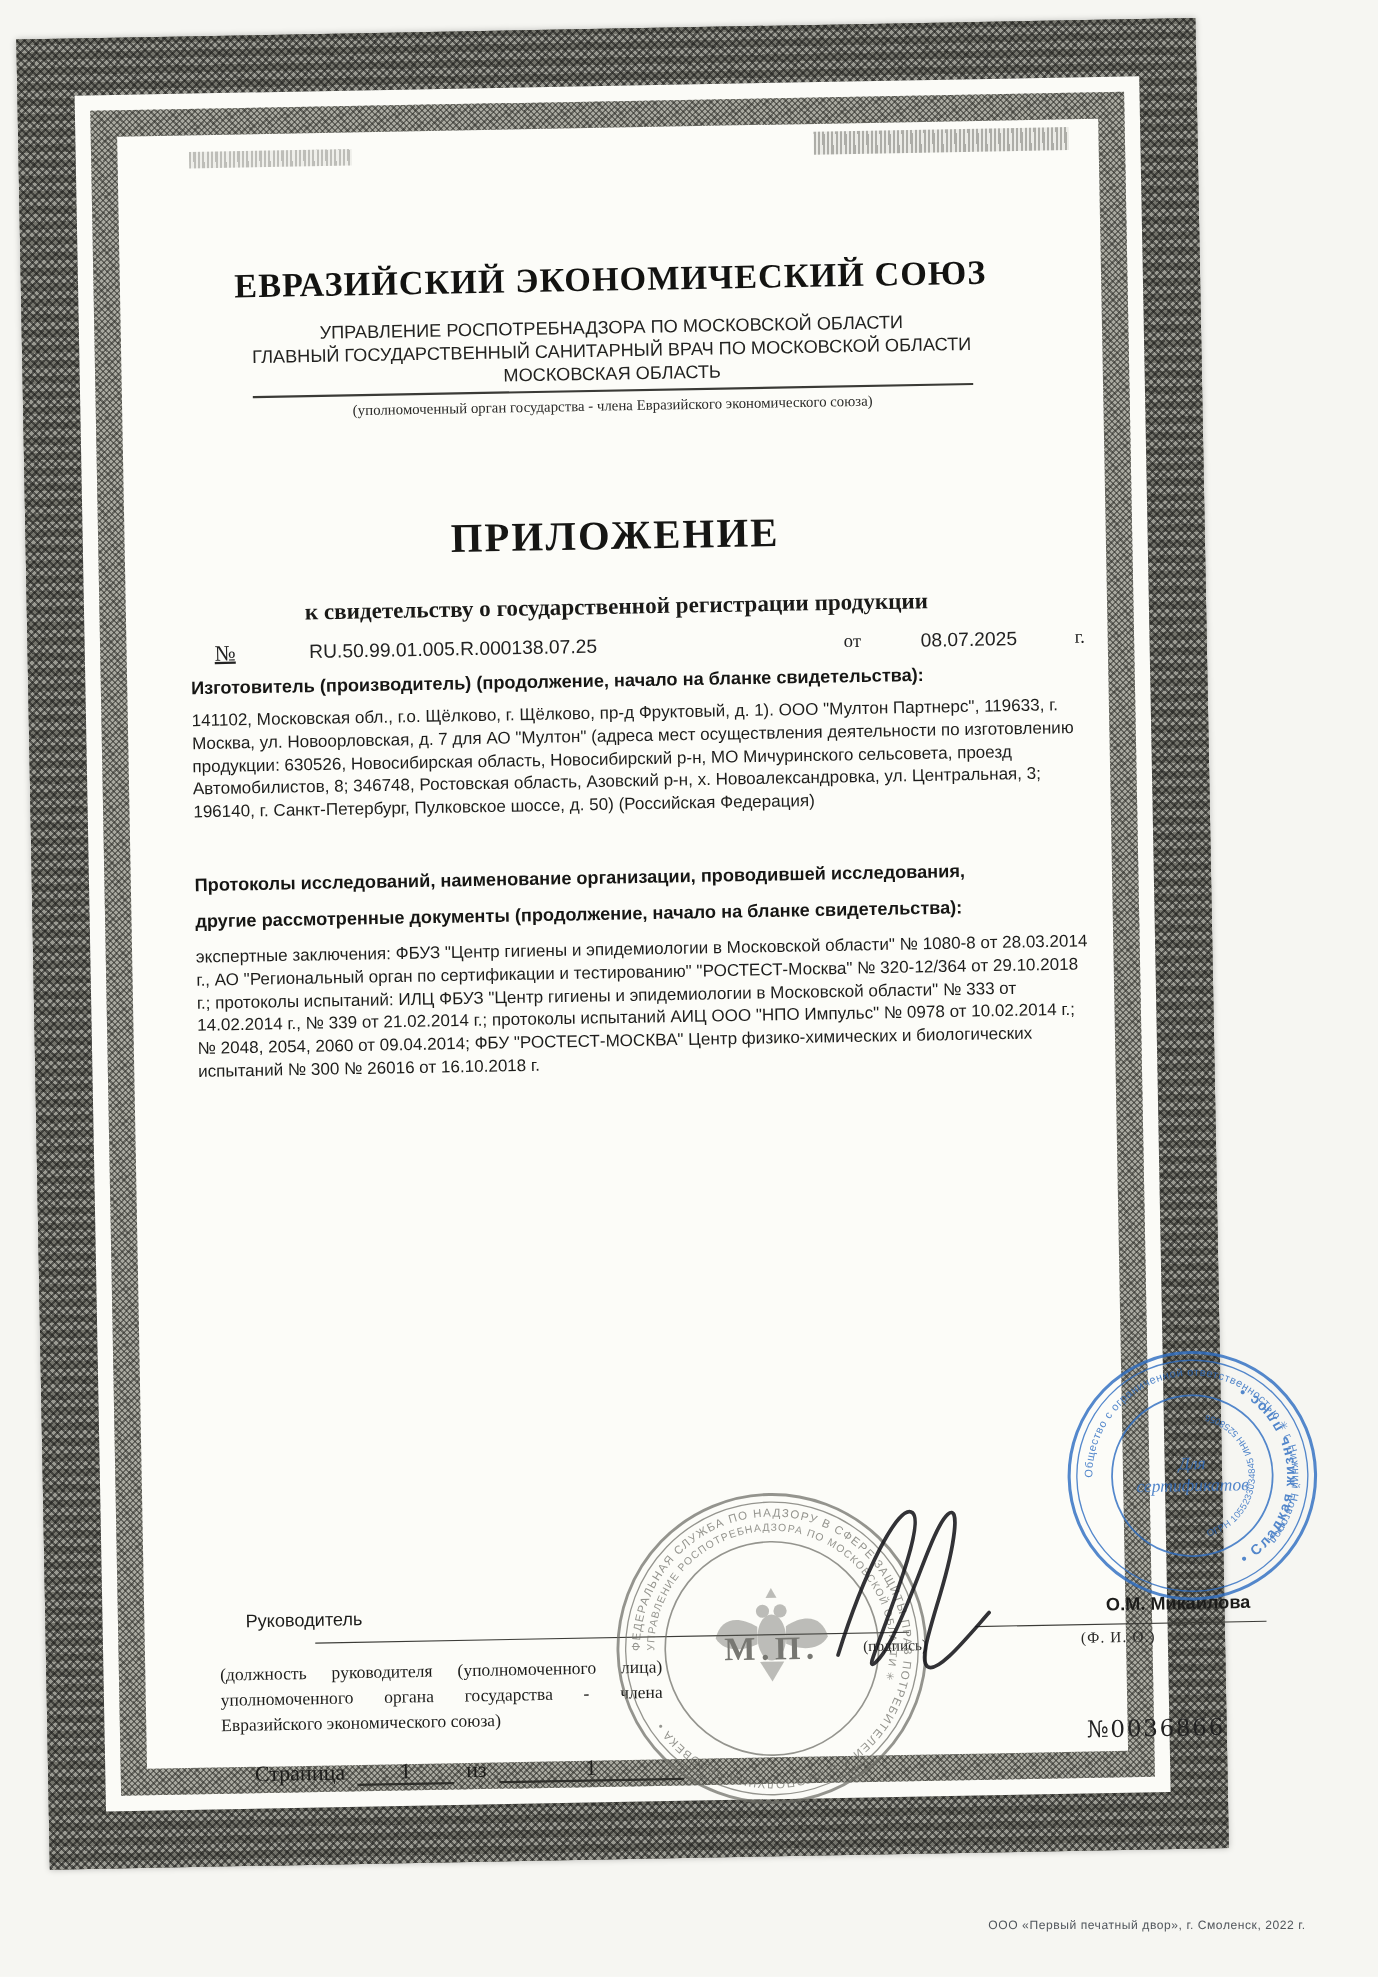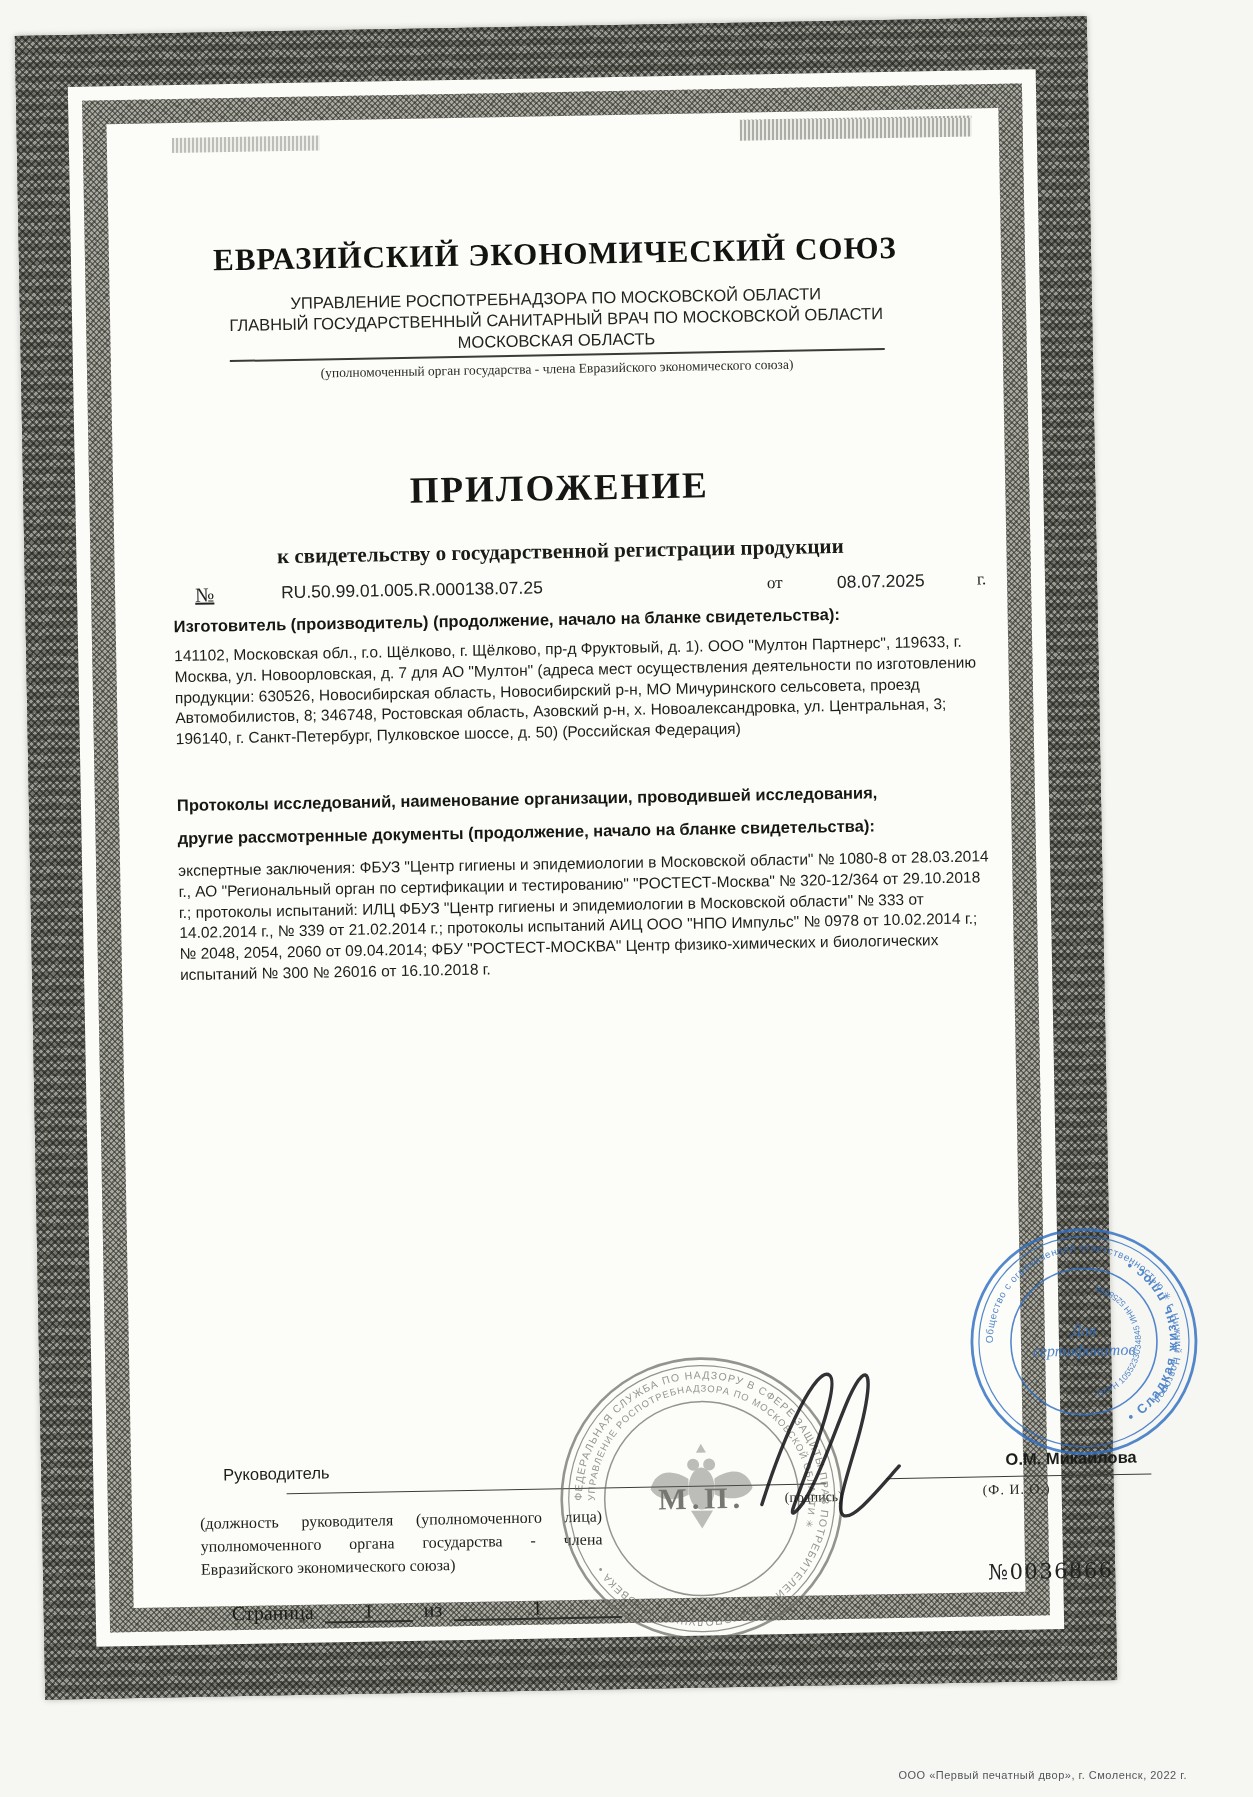--- a/index.html
+++ b/index.html
@@ -87,21 +87,21 @@
     margin:0 6px;line-height:20px;}
   .b1{width:88px;}
   .b2{width:168px;}
   .blank-no{position:absolute;left:945px;top:1542px;
     font-family:"DejaVu Serif","Liberation Serif",serif;font-size:21px;letter-spacing:1.5px;color:#222;}
 
   .stamp-gray{position:absolute;left:510px;top:1325px;}
   .sig-svg{position:absolute;left:690px;top:1322px;}
   .stamp-blue{position:absolute;left:925px;top:1205px;}
 
-  .printer{position:absolute;right:66px;top:1745px;font-size:11px;color:#51565c;letter-spacing:.5px;margin-top:24px;}
+  .printer{position:absolute;right:66px;top:1745px;font-size:11px;color:#51565c;letter-spacing:.5px;}
   .bottom-shade{position:absolute;left:0;right:0;top:1762px;height:35px;
     background:linear-gradient(180deg,#ececе8,#bfbfbb);}
 </style>
 </head>
 <body>
 
 <div class="paper">
   <div class="f-gap"></div>
   <div class="f-inner"></div>
   <div class="f-white"></div>

